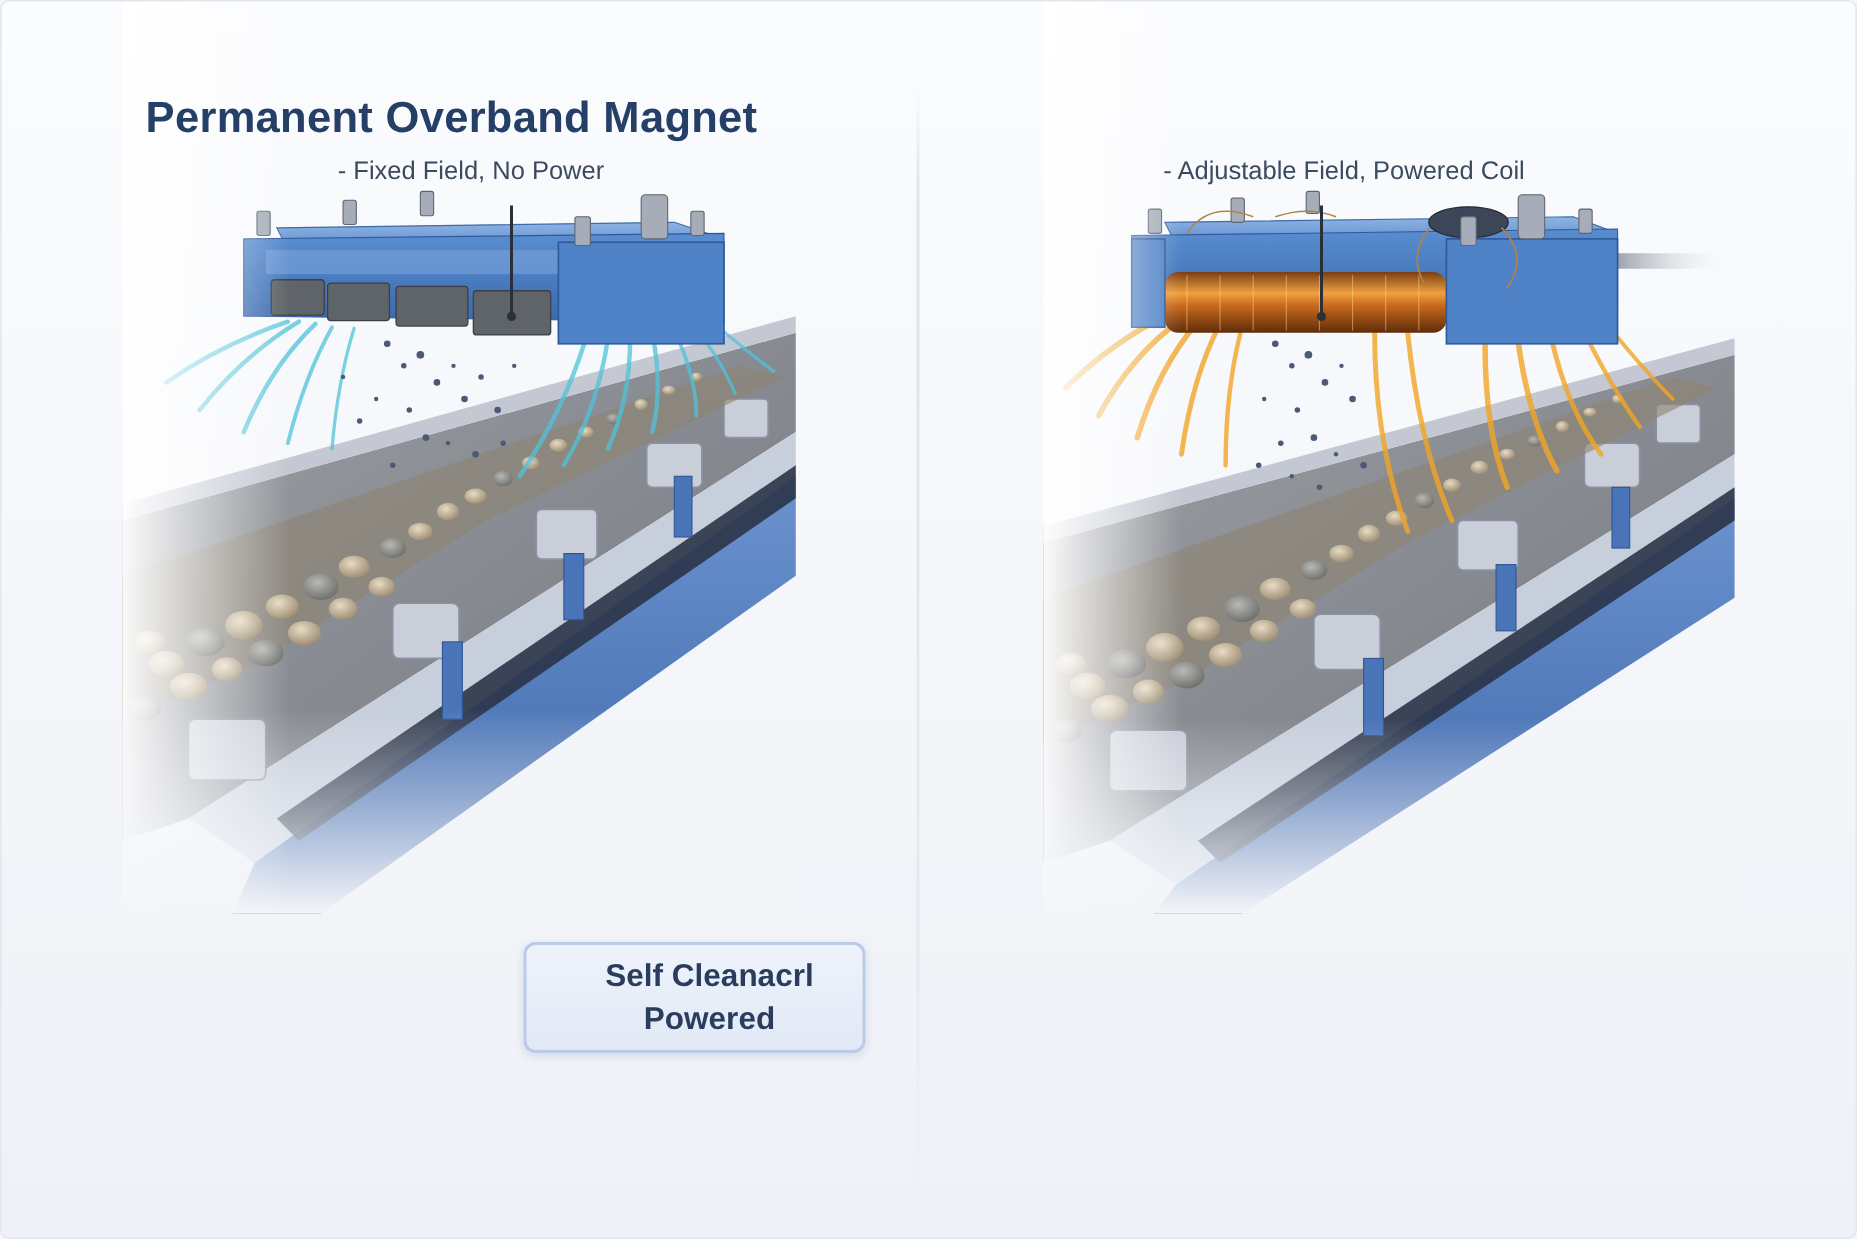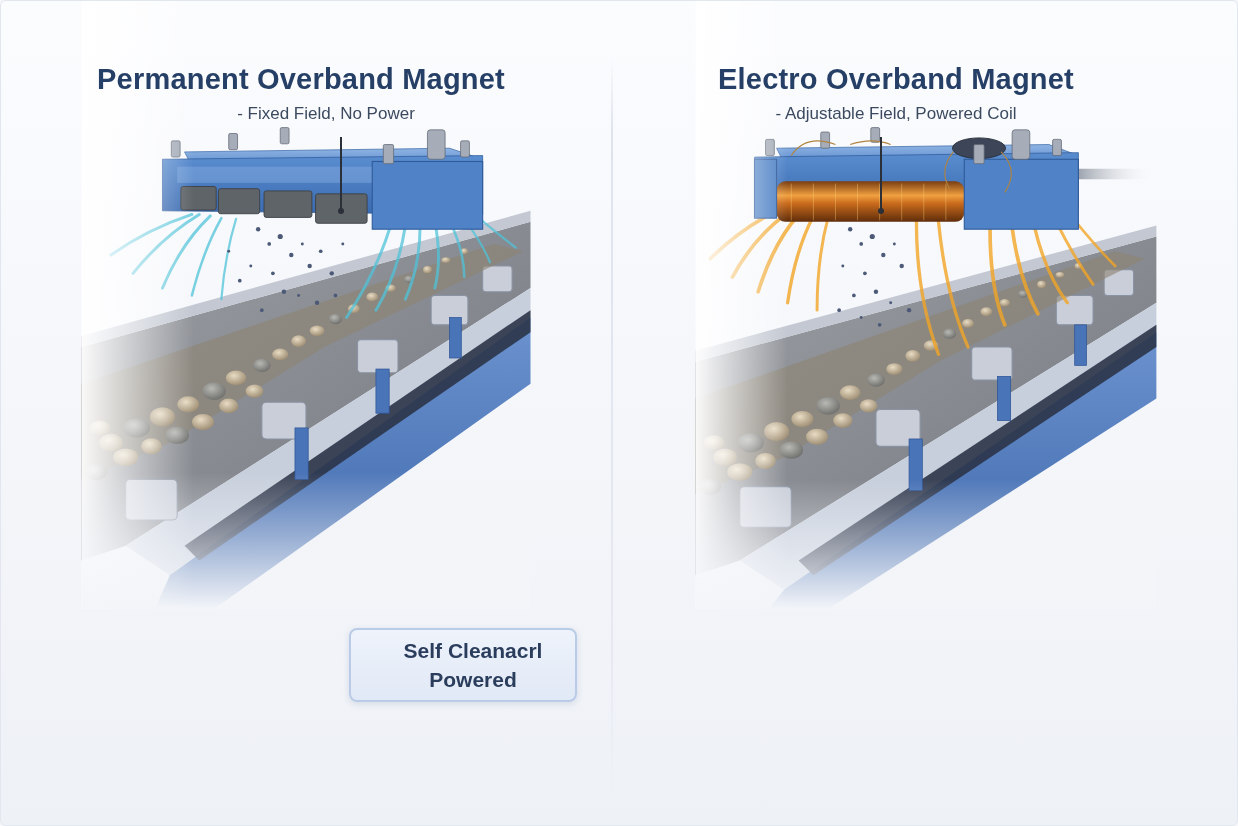--- a/index.html
+++ b/index.html
@@ -22,21 +22,21 @@
   .title {
     position: absolute; top: 62px; left: 0; width: 100%; text-align: center;
     font-size: 29px; font-weight: 700; color: #263f66; letter-spacing: 0.2px;
   }
   .panel.left .title { left: -5px; }
   .panel.right .title { left: -30px; }
   .subtitle {
     position: absolute; top: 103px; left: 0; width: 100%; text-align: center;
     font-size: 17px; color: #3c4a60;
   }
-  .panel.left .subtitle { left: 20px; }
+  .panel.left .subtitle { left: 8px; }
   .panel.right .subtitle { left: -30px; }
 
   .leader { position: absolute; width: 2px; background: #2a2f38; }
   .leader::after {
     content: ""; position: absolute; left: -2px; bottom: -3px; width: 6px; height: 6px;
     border-radius: 50%; background: #2a2f38;
   }
 
   .scene { position: absolute; left: 0; top: 0; width: 100%; height: 100%; }
 
@@ -388,19 +388,18 @@
           <path d="M210,195 Q240,185 265,195"></path>
           <path d="M350,205 Q330,230 345,255"></path>
           <path d="M415,205 Q440,230 420,260"></path>
         </g>
       </g>
 
       <rect x="0" y="0" width="626" height="826" fill="url(#fadeLR)"></rect>
       <rect x="0" y="650" width="626" height="176" fill="url(#fadeBR)"></rect>
     </svg>
 
-    <div class="title">Electro Overband Magnet</div>
     <div class="subtitle">- Adjustable Field, Powered Coil</div>
     <div class="leader" style="left:267px; top:136px; height:74px;"></div>
 
   </div>
 
 </div>
 
 </body></html>

